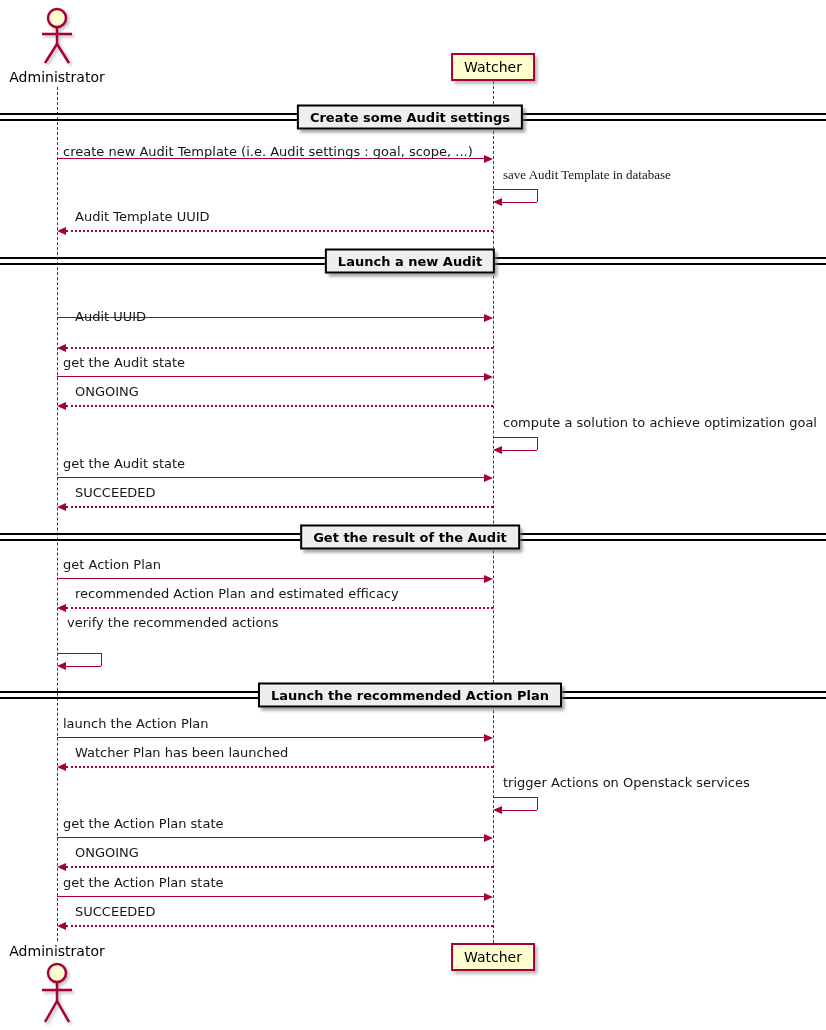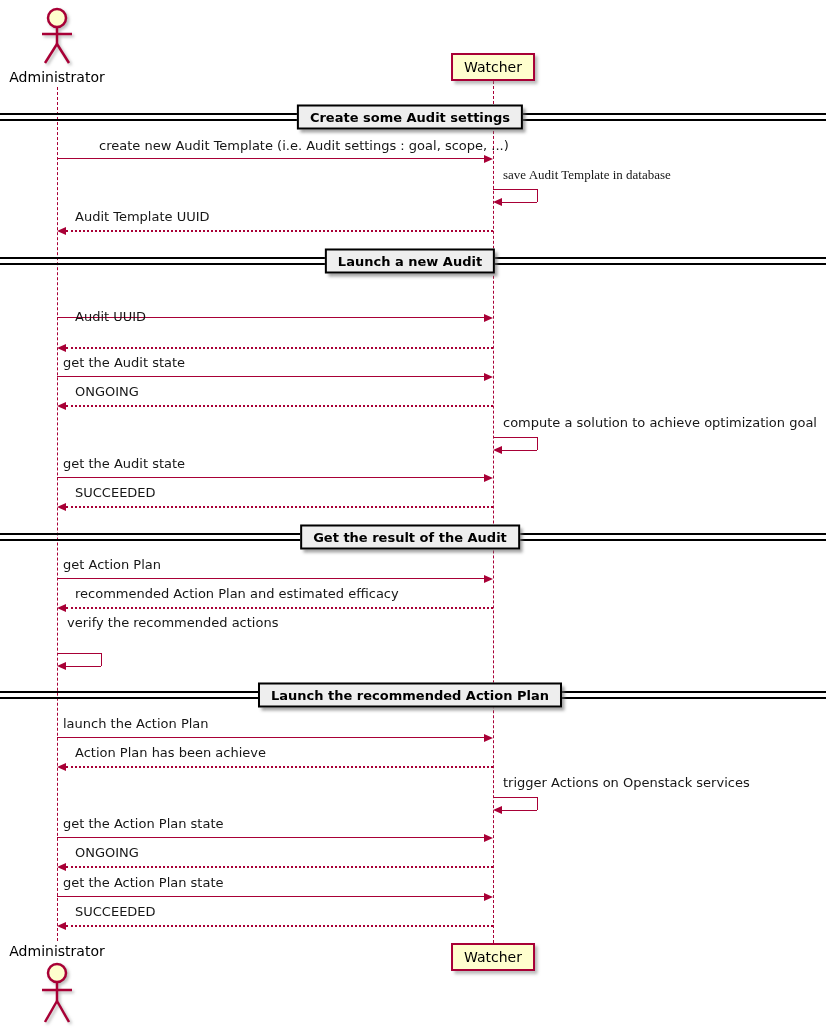--- a/index.html
+++ b/index.html
@@ -40,21 +40,21 @@
 <div class="stage">
 
   <div class="lifeline" id="admin-lifeline" style="left: 57px; top: 87px; height: 854px;"></div>
   <div class="lifeline" id="watcher-lifeline" style="left: 493px; top: 81px; height: 862px;"></div>
 
   <div id="msg-layer">
       <div class="divider-lines" style="top: 113px;"></div>
       <div class="divider-box" style="left: 410px; top: 117px;">Create some Audit settings</div>
       <div class="line-solid" style="left: 57px; top: 158px; width: 428px;"></div>
       <div class="arrow-right" style="left: 484px; top: 155px;"></div>
-      <div class="msg-label" style="left: 63px; top: 138px; margin-left: 36px;">
+      <div class="msg-label" style="left: 63px; top: 144px;">
         <div>create new Audit Template (i.e. Audit settings : goal, scope, ...)</div>
       </div>
       <div class="line-solid" style="left: 493px; top: 189px; width: 44px;"></div>
       <div class="line-vert" style="left: 537px; top: 189px; height: 13px;"></div>
       <div class="line-solid" style="left: 501px; top: 202px; width: 36px;"></div>
       <div class="arrow-left" style="left: 493px; top: 198px;"></div>
       <div class="msg-label" style="left: 503px; top: 167px; font-family: Liberation Serif, serif;">
         <div>save Audit Template in database</div>
       </div>
       <div class="line-dotted" style="left: 66px; top: 230px; width: 427px;"></div>
@@ -122,21 +122,21 @@
       <div class="divider-lines" style="top: 691px;"></div>
       <div class="divider-box" style="left: 410px; top: 695px;">Launch the recommended Action Plan</div>
       <div class="line-solid" style="left: 57px; top: 737px; width: 428px;"></div>
       <div class="arrow-right" style="left: 484px; top: 734px;"></div>
       <div class="msg-label" style="left: 63px; top: 716px;">
         <div>launch the Action Plan</div>
       </div>
       <div class="line-dotted" style="left: 66px; top: 766px; width: 427px;"></div>
       <div class="arrow-left" style="left: 57px; top: 763px;"></div>
       <div class="msg-label" style="left: 75px; top: 745px;">
-        <div>Action Plan has been achieve</div>
+        <div>Watcher Plan has been launched</div>
       </div>
       <div class="line-solid" style="left: 493px; top: 797px; width: 44px;"></div>
       <div class="line-vert" style="left: 537px; top: 797px; height: 13px;"></div>
       <div class="line-solid" style="left: 501px; top: 810px; width: 36px;"></div>
       <div class="arrow-left" style="left: 493px; top: 806px;"></div>
       <div class="msg-label" style="left: 503px; top: 775px;">
         <div>trigger Actions on Openstack services</div>
       </div>
       <div class="line-solid" style="left: 57px; top: 837px; width: 428px;"></div>
       <div class="arrow-right" style="left: 484px; top: 834px;"></div>

